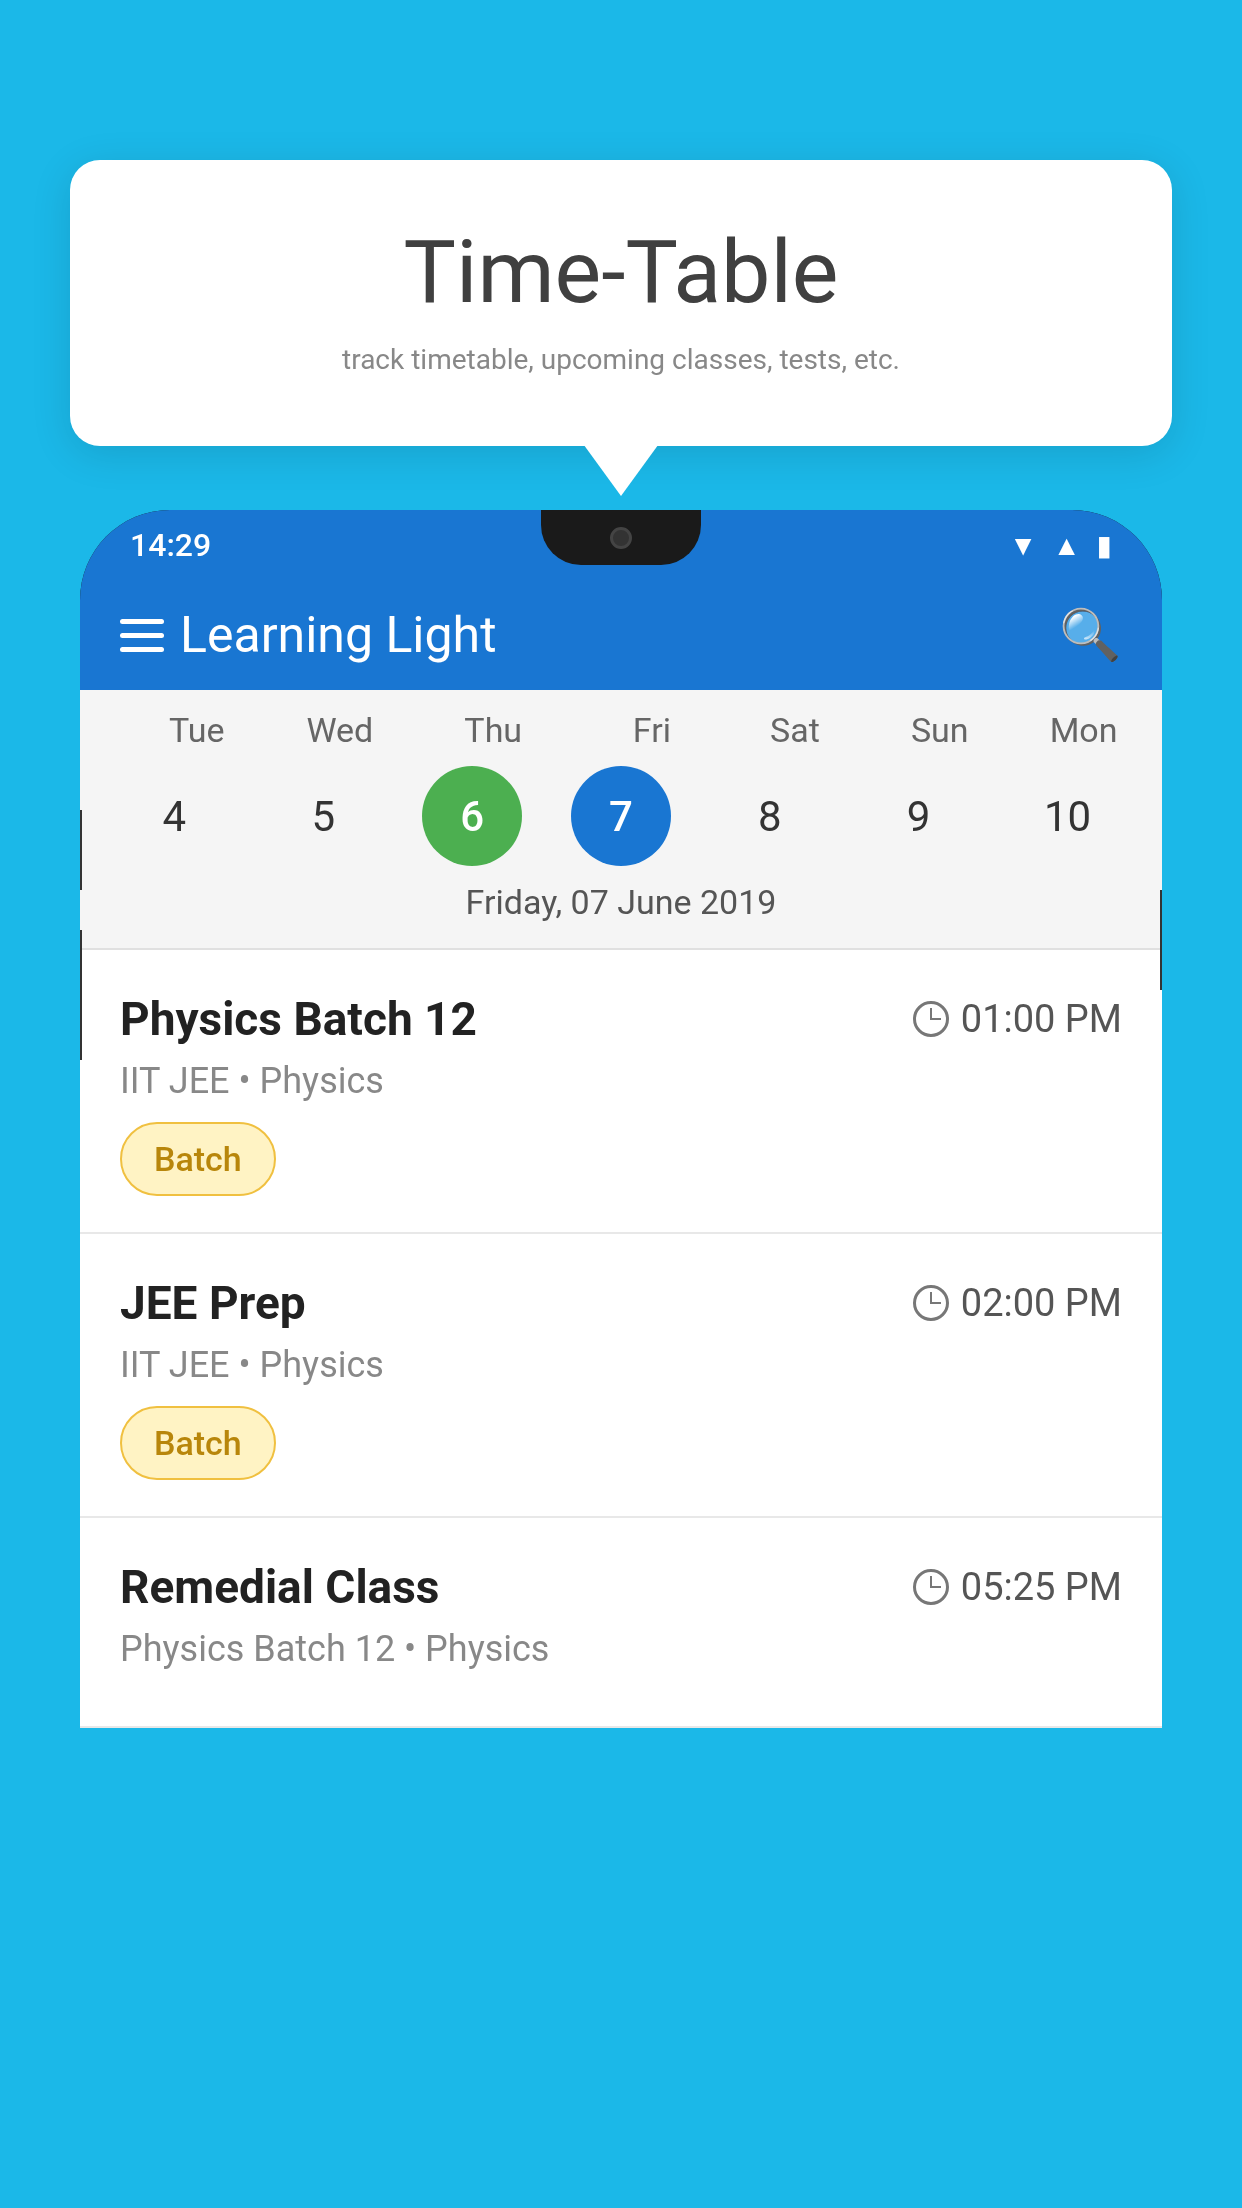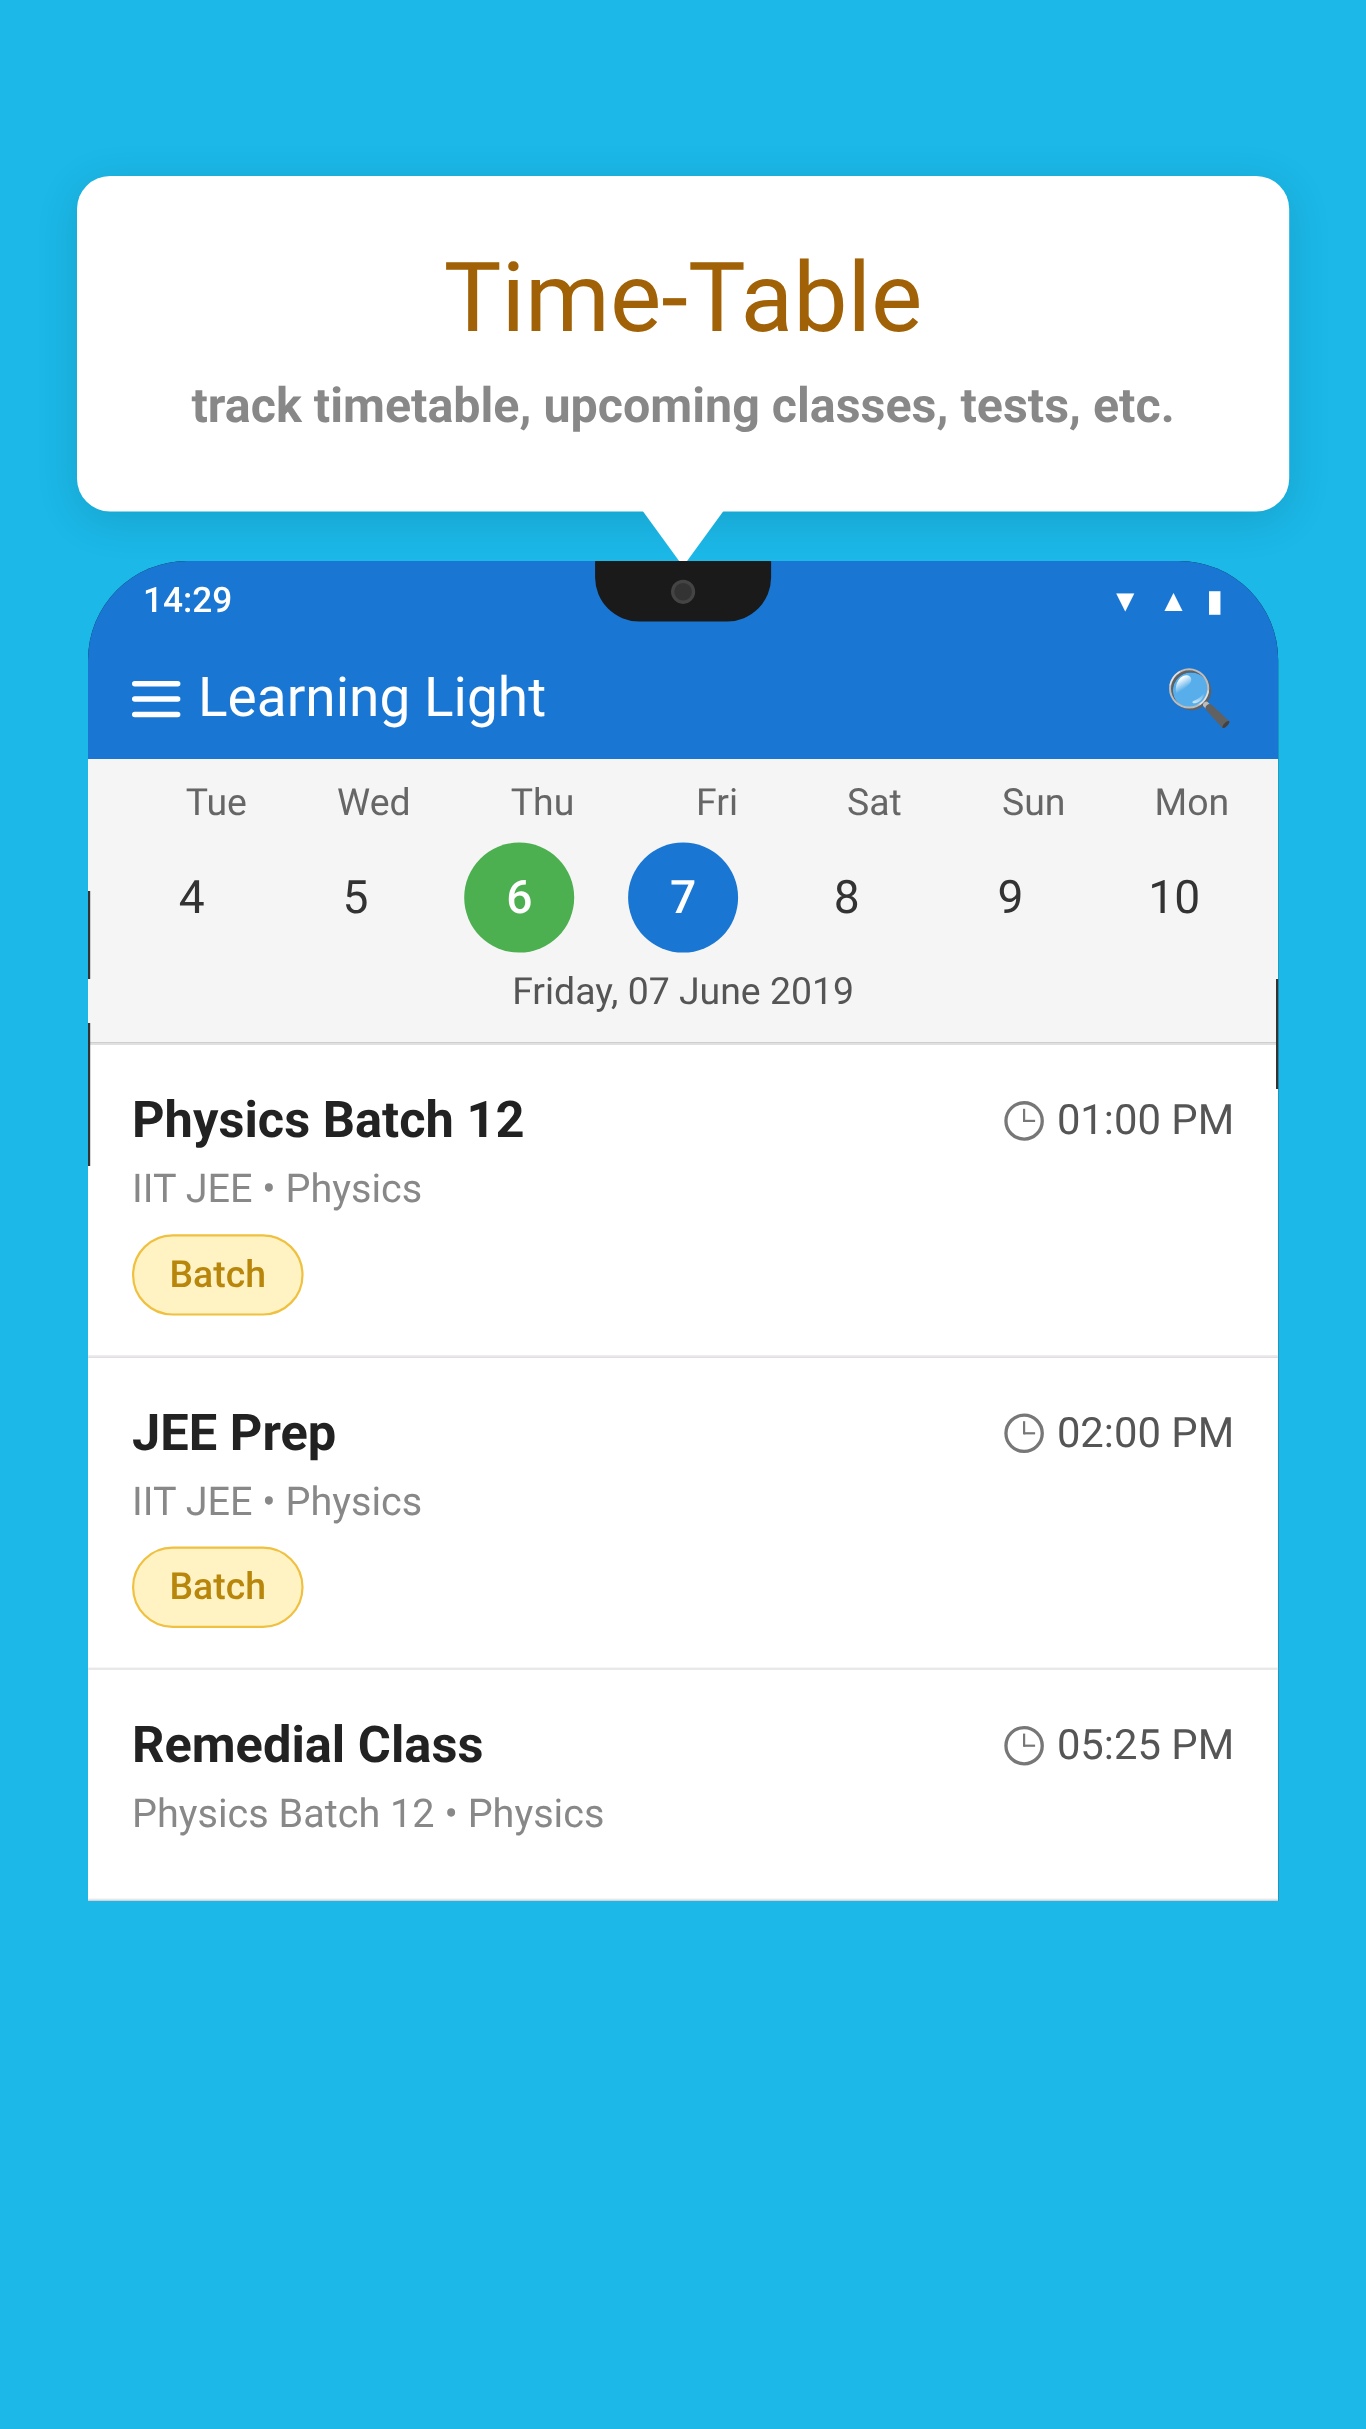--- a/index.html
+++ b/index.html
@@ -34,28 +34,28 @@
       width: 0;
       height: 0;
       border-left: 40px solid transparent;
       border-right: 40px solid transparent;
       border-top: 55px solid white;
     }
     .tooltip-title {
       text-align: center;
       font-size: 88px;
       font-weight: 400;
-      color: #a16207;
+      color: #404040;
       margin-bottom: 20px;
     }
     .tooltip-subtitle {
       text-align: center;
-      font-size: 44px;
+      font-size: 28px;
       color: #888;
-      font-weight: 700;
+      font-weight: 400;
     }
 
     
     .phone-container {
       position: absolute;
       top: 510px;
       left: 80px;
       right: 80px;
       bottom: 0;
     }

